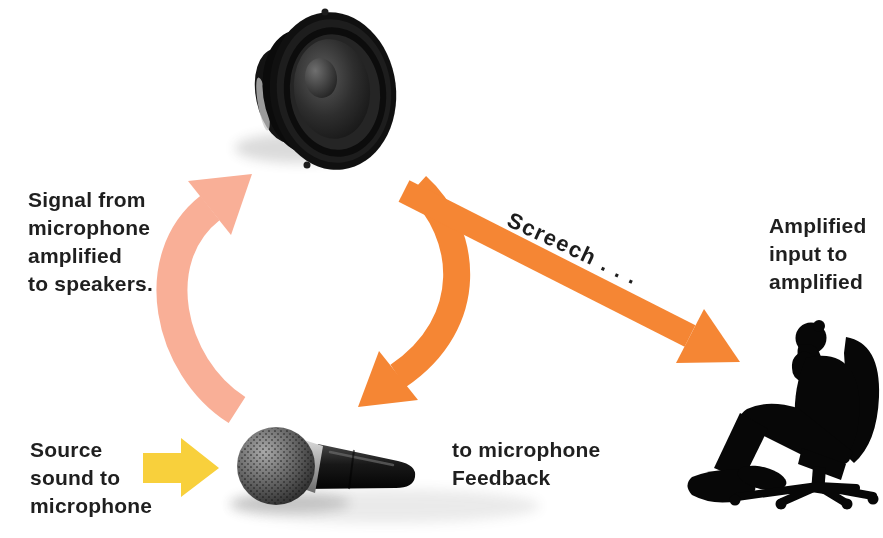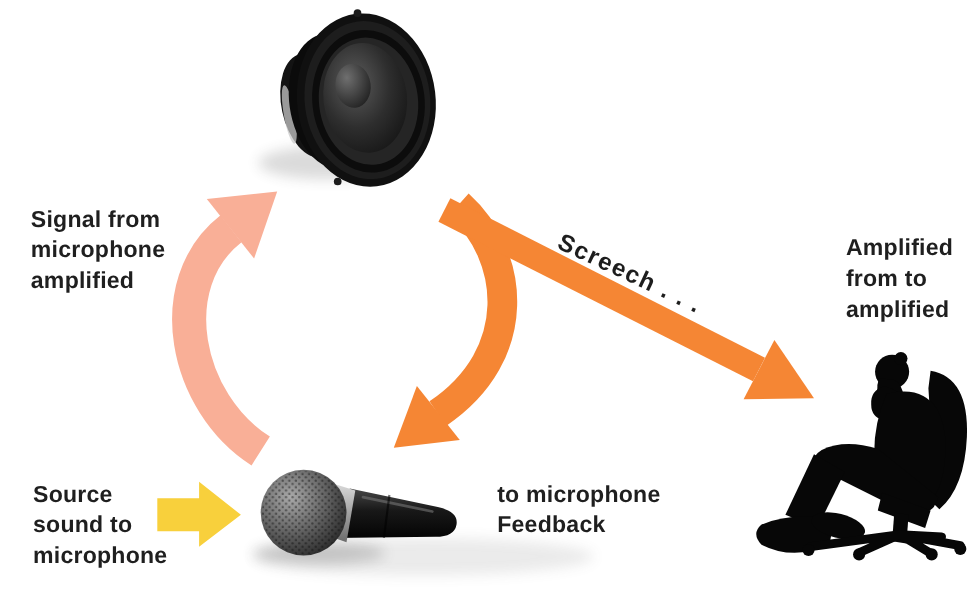--- a/index.html
+++ b/index.html
@@ -123,34 +123,35 @@
       <circle cx="781" cy="504" r="5.5"></circle>
       <circle cx="847" cy="504" r="5.5"></circle>
       <circle cx="873" cy="499" r="5.5"></circle>
     </g>
   </svg>
 
   <div class="label pos-signal">
     <div>Signal from</div>
     <div>microphone</div>
     <div>amplified</div>
+    <div>to speakers.</div>
   </div>
 
   <div class="label pos-source">
     <div>Source</div>
     <div>sound to</div>
     <div>microphone</div>
   </div>
 
   <div class="label pos-feedback">
     <div>to microphone</div>
     <div>Feedback</div>
   </div>
 
   <div class="label pos-amplified">
     <div>Amplified</div>
-    <div>from to</div>
+    <div>input to</div>
     <div>amplified</div>
   </div>
 
   <div class="label-screech">Screech . . .</div>
 
 </div>
 
 </body></html>

